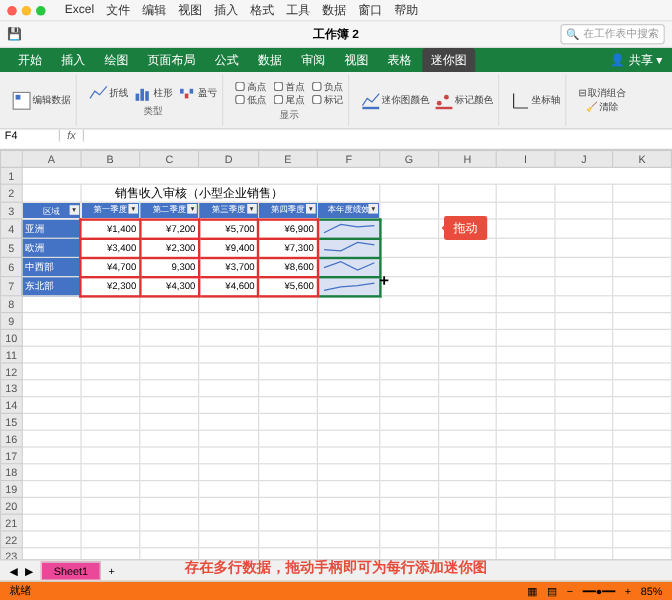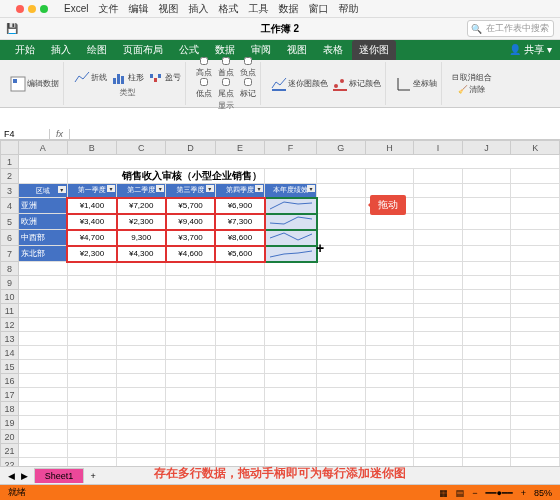--- a/index.html
+++ b/index.html
@@ -1,57 +1,57 @@
 <!DOCTYPE html>
 <html><head>
 <meta charset="utf-8">
 <style>
 * { margin: 0; padding: 0; box-sizing: border-box; font-family: -apple-system, "PingFang SC", sans-serif; }
 body { width: 560px; height: 500px; background: #fff; overflow: hidden; font-size: 10px; position: relative; }
-.mac-menu { background: #f6f6f6; height: 18px; display: flex; align-items: center; padding: 0 16px; gap: 10px; border-bottom: 1px solid #ddd; }
+.mac-menu { background: #f6f6f6; height: 18px; display: flex; align-items: center; padding: 0 6px; gap: 10px; border-bottom: 1px solid #ddd; }
 .mac-dots { display: flex; gap: 4px; margin-right: 6px; }
 .dot { width: 8px; height: 8px; border-radius: 50%; }
 .mac-menu span { font-size: 10px; color: #333; }
 .title-bar { background: #f6f6f6; height: 22px; display: flex; align-items: center; justify-content: center; position: relative; border-bottom: 1px solid #ddd; }
 .title-bar .title { font-size: 10px; font-weight: 600; }
 .search-box { position: absolute; right: 6px; display: flex; align-items: center; gap: 3px; background: #fff; border: 1px solid #ccc; border-radius: 3px; padding: 1px 4px; font-size: 9px; color: #999; }
 .save-icon { position: absolute; left: 6px; color: #666; }
 .ribbon-tabs { background: #1a7e3e; height: 20px; display: flex; align-items: center; padding: 0 8px; gap: 2px; }
 .ribbon-tabs .tab { color: #fff; font-size: 10px; padding: 3px 7px; border-radius: 3px 3px 0 0; }
 .ribbon-tabs .tab.active { background: #444; }
 .share { margin-left: auto; color: #fff; font-size: 10px; }
 .ribbon-content { background: #f0f0f0; height: 48px; display: flex; align-items: center; padding: 2px 6px; border-bottom: 1px solid #ccc; gap: 6px; }
 .ribbon-group { display: flex; flex-direction: column; align-items: center; gap: 1px; padding: 0 4px; border-right: 1px solid #ddd; height: 100%; justify-content: center; }
 .ribbon-group:last-child { border-right: none; }
 .rg-icons { display: flex; gap: 4px; justify-content: center; }
 .rg-icon { display: flex; flex-direction: row; align-items: center; font-size: 8px; color: #444; gap: 1px; }
 .rg-icon svg { width: 16px; height: 16px; }
 .rg-label { font-size: 8px; color: #666; }
-.check-item { display: flex; align-items: center; gap: 2px; font-size: 8px; color: #444; flex-direction: column; }
+.check-item { display: flex; align-items: center; gap: 2px; font-size: 8px; color: #444; }
 .check-item input { width: 8px; height: 8px; }
 .sparkline-preview { display: flex; gap: 4px; }
 .spark-box { width: 44px; height: 28px; border: 1px solid #ccc; background: #fff; display: flex; align-items: center; justify-content: center; }
 .spark-box.active { border: 2px solid #3a7e3e; }
-.formula-bar { height: 32px; display: flex; align-items: flex-end; border-bottom: 1px solid #ccc; background: #fff; }
+.formula-bar { height: 17px; display: flex; align-items: flex-start; border-bottom: 1px solid #ccc; background: #fff; }
 .name-box { width: 50px; border-right: 1px solid #ccc; padding: 0 4px; font-size: 9px; }
 .fx { padding: 0 6px; font-style: italic; color: #666; font-size: 9px; border-right: 1px solid #ccc; }
 .grid-area { position: relative; overflow: hidden; height: 354px; }
 table.sheet { border-collapse: collapse; font-size: 9px; }
 .col-header th { background: #e8e8e8; border: 1px solid #ccc; font-weight: normal; color: #555; height: 14px; width: 50px; font-size: 9px; }
 .col-header th:first-child { width: 18px; }
 .row-header { background: #e8e8e8; border: 1px solid #ccc; text-align: center; color: #555; width: 18px; font-size: 9px; }
 td { border: 1px solid #ddd; height: 14px; width: 50px; padding: 0 2px; text-align: right; font-size: 8px; }
 .tbl-header { background: #4472c4; color: #fff; text-align: center; font-size: 7px; position: relative; }
 .tbl-header::after { content: "▾"; position: absolute; right: 1px; font-size: 6px; background: #eee; color: #333; width: 8px; }
 .region { text-align: left; background: #4472c4; color: #fff; font-size: 8px; }
 .data-cell { background: #fff; }
-.red-box { border: 2px solid #e03030 !important; text-align: center; }
+.red-box { border: 2px solid #e03030 !important; }
 .spark-cell { background: #d9e1f2; }
 .selected-range { border: 2px solid #1a7e3e !important; }
-.title-cell { font-size: 10px; font-weight: 700; }
+.title-cell { text-align: center; font-size: 10px; font-weight: 400; }
 .callout { position: absolute; background: #e74c3c; color: #fff; padding: 3px 8px; font-size: 10px; border-radius: 2px; }
 .callout::before { content: ""; position: absolute; left: -6px; top: 50%; transform: translateY(-50%); border: 4px solid transparent; border-right-color: #e74c3c; }
 .sheet-tabs { position: absolute; bottom: 16px; left: 0; right: 0; height: 18px; background: #f0f0f0; display: flex; align-items: center; padding: 0 8px; border-top: 1px solid #ccc; font-size: 9px; gap: 6px; }
 .sheet-tab { background: #ec4899; padding: 2px 10px; border: 1px solid #ccc; border-bottom: none; }
 .status-bar { position: absolute; bottom: 0; left: 0; right: 0; height: 16px; background: #f97316; display: flex; align-items: center; padding: 0 8px; font-size: 9px; border-top: 1px solid #ccc; justify-content: space-between; }
 .bottom-text { position: absolute; bottom: 18px; left: 50%; transform: translateX(-50%); color: #e74c3c; font-size: 12px; font-weight: bold; z-index: 5; }
 .sparkline-svg { stroke: #4472c4; fill: none; stroke-width: 1; }
 .cursor-cross { position: absolute; font-size: 14px; font-weight: bold; }
 </style>
 </head>

